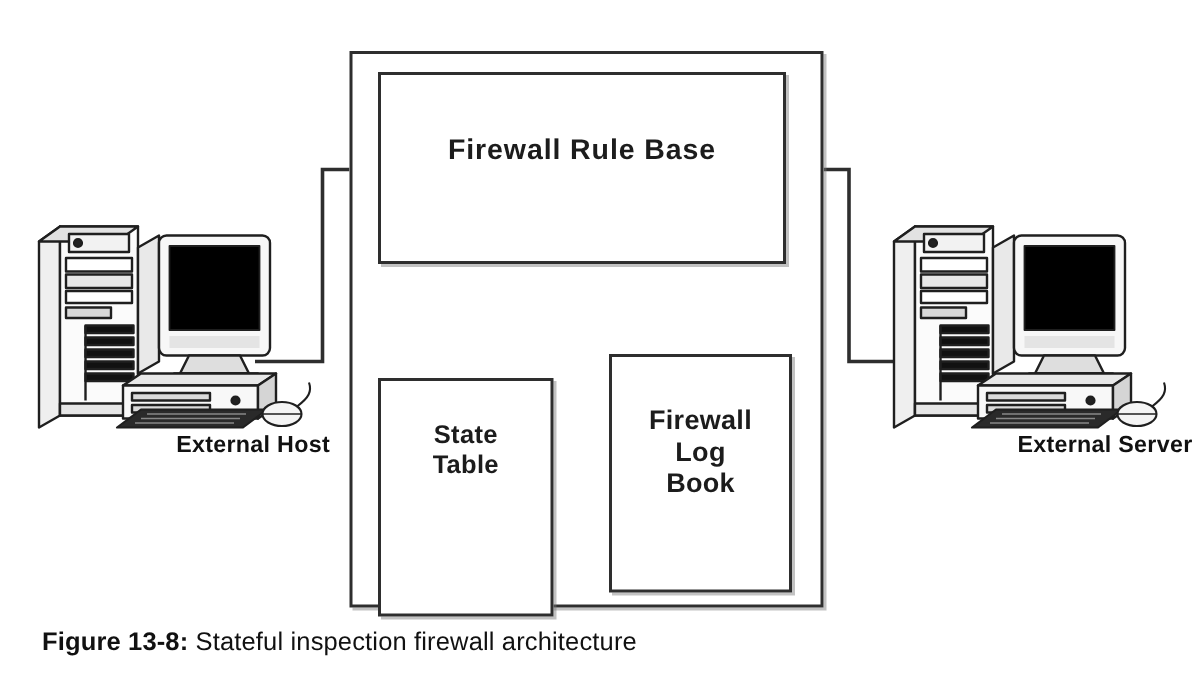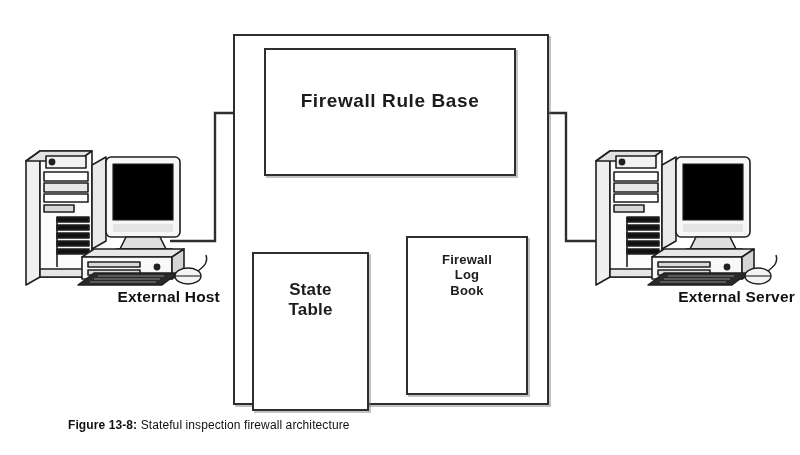--- a/index.html
+++ b/index.html
@@ -36,23 +36,22 @@
     left: 233px;
     top: 34px;
     width: 316px;
     height: 371px;
     border-width: 2.5px;
   }
 
   #rule-base-box {
     left: 252px;
     top: 48px;
-    width: 252px;
+    width: 272px;
     height: 128px;
-    margin-left: 12px;
   }
 
   #state-table-box {
     left: 252px;
     top: 236px;
     width: 117px;
     height: 159px;
     margin-top: 16px;
   }
 
@@ -80,22 +79,22 @@
     font-size: 19px;
     letter-spacing: 0.6px;
   }
 
   #state-table-label {
     top: 26px;
     font-size: 17px;
   }
 
   #log-book-label {
-    top: 14px;
-    font-size: 13px;
+    top: 32px;
+    font-size: 18px;
     text-align: center;
   }
 
   
   #wiring {
     position: absolute;
     left: 0; top: 0;
     width: 800px;
     height: 455px;
     pointer-events: none;
@@ -120,25 +119,24 @@
     letter-spacing: 0.2px;
   }
   #external-host-label { left: 10px; top: 288px; }
   #internal-server-label { left: 585px; top: 288px; }
 
   
   #caption {
     position: absolute;
     left: 28px;
     top: 418px;
-    font-size: 12px;
+    font-size: 17px;
     color: #111111;
     letter-spacing: 0.1px;
     white-space: nowrap;
-    margin-left: 40px;
   }
   #caption-prefix {
     font-weight: bold;
   }
   #caption-text {
     font-weight: normal;
   }
 </style>
 </head>
 <body>

